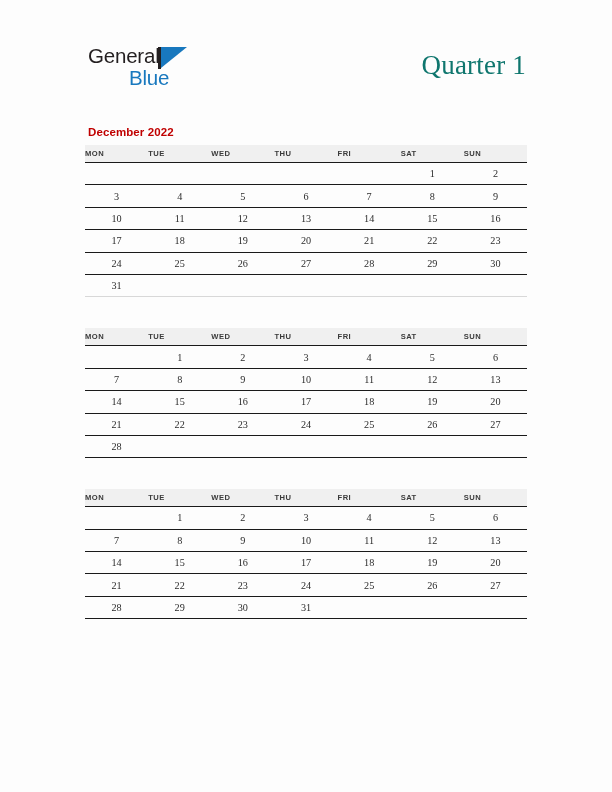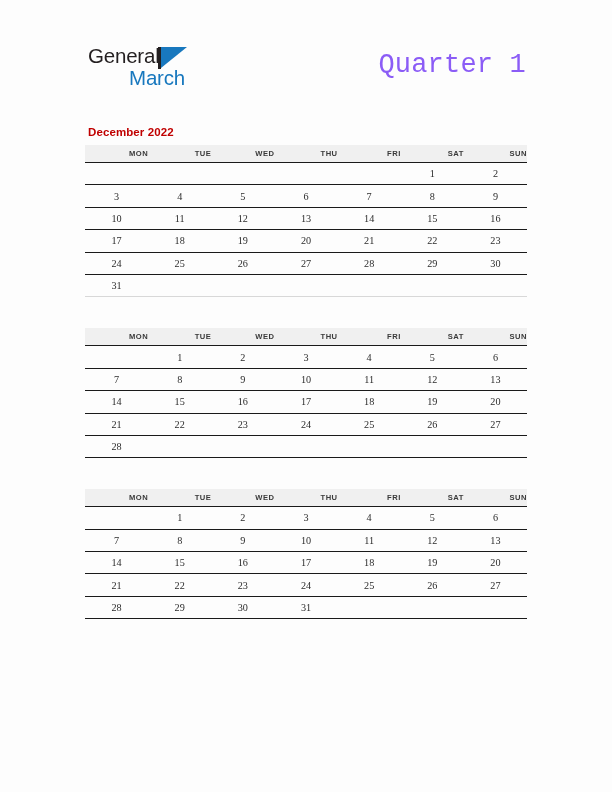--- a/index.html
+++ b/index.html
@@ -74,24 +74,24 @@
     width: 0;
     height: 0;
     border-top: 21px solid #1878be;
     border-right: 26px solid transparent;
   }
 
   .quarter-title {
     position: absolute;
     right: 86px;
     top: 50px;
-    font-family: Liberation Mono, monospace;
+    font-family: Liberation Serif, serif;
     font-size: 27px;
     font-weight: 400;
-    color: #8b5cf6;
+    color: #0f766e;
     letter-spacing: 0.2px;
     white-space: nowrap;
   }
 
   
   .months {
     position: absolute;
     left: 85px;
     top: 126px;
     width: 442px;
@@ -114,21 +114,21 @@
     width: 442px;
     table-layout: fixed;
   }
   table.cal th {
     background: #f0f0f0;
     font-family: "Liberation Sans", sans-serif;
     font-size: 7.6px;
     font-weight: bold;
     color: #3a3a3a;
     letter-spacing: 0.45px;
-    text-align: right;
+    text-align: left;
     height: 17px;
     padding: 0;
     border-bottom: 1.1px solid #1a1a1a;
     border-top: none;
   }
   table.cal td {
     font-family: "Liberation Serif", serif;
     font-size: 10.2px;
     color: #2b2b2b;
     text-align: center;
@@ -151,21 +151,21 @@
 <body>
 
 <div class="page">
 
   <div class="header">
 
     <div class="logo">
       <span class="logo-general">General</span>
       <span class="logo-bar"></span>
       <span class="logo-triangle"></span>
-      <span class="logo-blue">March</span>
+      <span class="logo-blue">Blue</span>
     </div>
 
     <div class="quarter-title">Quarter 1</div>
 
   </div>
 
   <div class="months">
       <div class="month-block">
         <div class="month-title">December 2022</div>
         <table class="cal">

